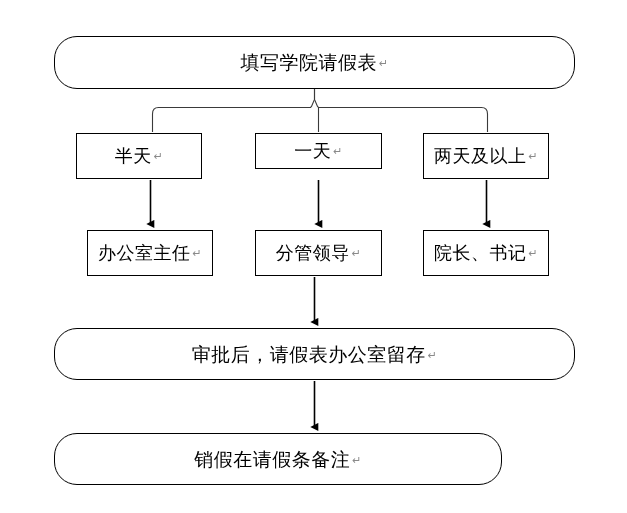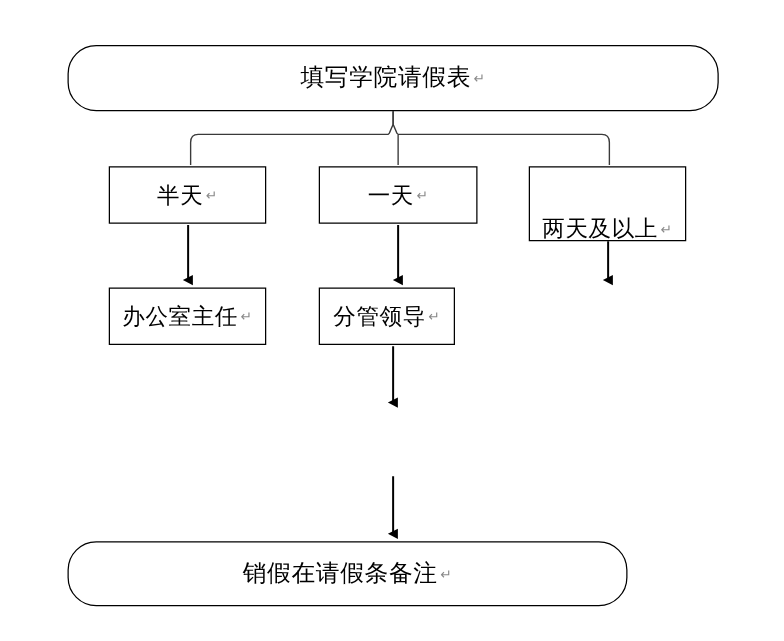--- a/index.html
+++ b/index.html
@@ -91,39 +91,45 @@
     </g>
     <g>
       <line x1="314.5" y1="381" x2="314.5" y2="427" stroke="#000000" stroke-width="1.6" marker-end="url(#arrowhead)"></line>
     </g>
   </svg>
 
   <div class="node wide" style="left: 54px; top: 36px; width: 521px; height: 53px;">
     <span class="label"><span>填写学院请假表</span><span class="pilcrow">↵</span></span>
   </div>
 
-  <div class="node small" style="left: 87px; top: 133px; width: 126px; height: 46px;">
+  <div class="node small" style="left: 76px; top: 133px; width: 126px; height: 46px;">
     <span class="label"><span>半天</span><span class="pilcrow">↵</span></span>
   </div>
 
-  <div class="node small" style="left: 255px; top: 133px; width: 127px; height: 46px;">
+  <div class="node small" style="left: 255px; top: 133px; width: 127px; height: 36px;">
     <span class="label"><span>一天</span><span class="pilcrow">↵</span></span>
   </div>
 
-  <div class="node small" style="left: 423px; top: 133px; width: 126px; height: 60px; align-items: flex-end;">
+  <div class="node small" style="left: 423px; top: 133px; width: 126px; height: 46px;">
     <span class="label"><span>两天及以上</span><span class="pilcrow">↵</span></span>
   </div>
 
   <div class="node small" style="left: 87px; top: 230px; width: 126px; height: 46px;">
     <span class="label"><span>办公室主任</span><span class="pilcrow">↵</span></span>
   </div>
 
-  <div class="node small" style="left: 255px; top: 230px; width: 109px; height: 46px;">
+  <div class="node small" style="left: 255px; top: 230px; width: 127px; height: 46px;">
     <span class="label"><span>分管领导</span><span class="pilcrow">↵</span></span>
   </div>
 
+  <div class="node small" style="left: 423px; top: 230px; width: 126px; height: 46px;">
+    <span class="label"><span>院长、书记</span><span class="pilcrow">↵</span></span>
+  </div>
 
+  <div class="node wide" style="left: 54px; top: 328px; width: 521px; height: 52px;">
+    <span class="label"><span>审批后，请假表办公室留存</span><span class="pilcrow">↵</span></span>
+  </div>
 
   <div class="node wide" style="left: 54px; top: 433px; width: 448px; height: 52px;">
     <span class="label"><span>销假在请假条备注</span><span class="pilcrow">↵</span></span>
   </div>
 
 </div>
 
 </body></html>

